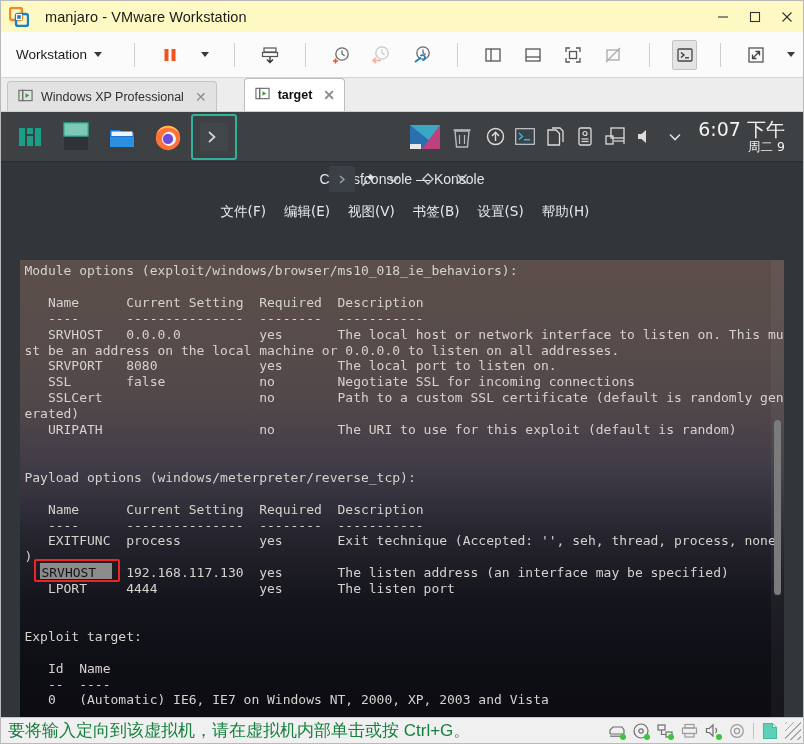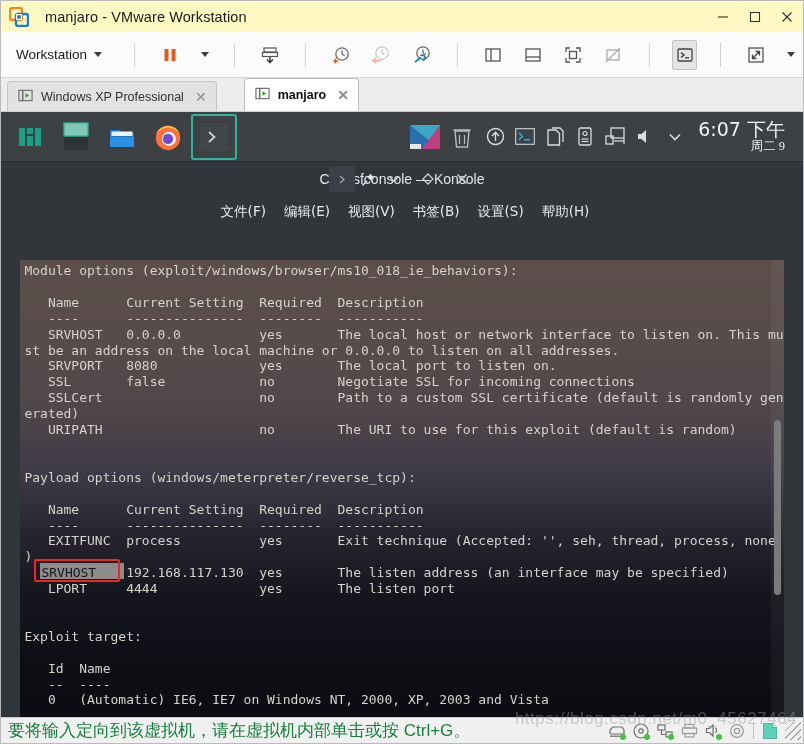--- a/index.html
+++ b/index.html
@@ -115,21 +115,21 @@
   .tray-icon {
     width: 26px; height: 30px;
     display: flex; align-items: center; justify-content: center;
     color: #dcdcdc;
   }
   #clock {
     color: #f2f2f2; text-align: right; line-height: 1.05;
     padding: 0 8px 0 6px; font-family: "DejaVu Sans", sans-serif;
   }
   #clock .t1 { font-size: 19px; }
-  #clock .t2 { font-size: 12.5px; font-family: Liberation Serif, serif; }
+  #clock .t2 { font-size: 12.5px; }
 
   
   #konsole {
     position: absolute; left: 0; right: 0; top: 50px; bottom: 0;
     display: flex; flex-direction: column;
     background: #31363b;
     align-items: center;
   }
   #kon-titlebar {
     height: 34px; flex: 0 0 34px;
@@ -183,21 +183,21 @@
   }
   
   #srvhost-anno {
     position: absolute; left: 14px; top: 299px;
     width: 86px; height: 23px;
     border: 2px solid #ef2525; border-radius: 2px;
     pointer-events: none;
   }
   #srvhost-hl {
     position: absolute; left: 20px; top: 303px;
-    width: 84px; height: 16px;
+    width: 72px; height: 16px;
     background: #8c8c8c;
   }
   #srvhost-hl span {
     font-family: "DejaVu Sans Mono", "Liberation Mono", monospace;
     font-size: 13px; line-height: 16px; color: #15151a; padding-left: 1px;
   }
 
   
   #vm-statusbar {
     height: 26px; flex: 0 0 26px;
@@ -377,21 +377,21 @@
       <span class="tab-close">✕</span>
     </div>
     <div class="vm-tab selected">
       <span>
         <svg width="15" height="15" viewBox="0 0 16 16">
           <rect x="1" y="2.5" width="4" height="11" fill="none" stroke="#6a6a6a" stroke-width="1.2"></rect>
           <rect x="5" y="2.5" width="10" height="11" fill="none" stroke="#6a6a6a" stroke-width="1.2"></rect>
           <path d="M8 5.5 L12 8 L8 10.5 Z" fill="#33a02c"></path>
         </svg>
       </span>
-      <span>manjaro</span>
+      <span>target</span>
       <span class="tab-close">✕</span>
     </div>
   </div>
 
   <div id="guest-screen">
 
     <div id="desktop-panel">
       <div class="launcher">
         <svg width="26" height="26" viewBox="0 0 26 26">
           <rect x="2" y="4" width="6" height="18" fill="#17a086"></rect>
@@ -633,14 +633,13 @@
       <div class="st-icon">
         <svg width="16" height="18" viewBox="0 0 16 18">
           <path d="M1.5 1.5 h9 l4 4 v11 h-13 Z" fill="#5fd0b8" stroke="#4bb8a0" stroke-width="1.1"></path>
           <path d="M10.5 1.5 v4 h4" fill="#e8f7f3" stroke="#4bb8a0" stroke-width="1.1"></path>
         </svg>
       </div>
       <div id="st-grip"></div>
     </div>
   </div>
 
-  <div id="watermark">https://blog.csdn.net/m0_45627464</div>
 </div>
 
 </body></html>

